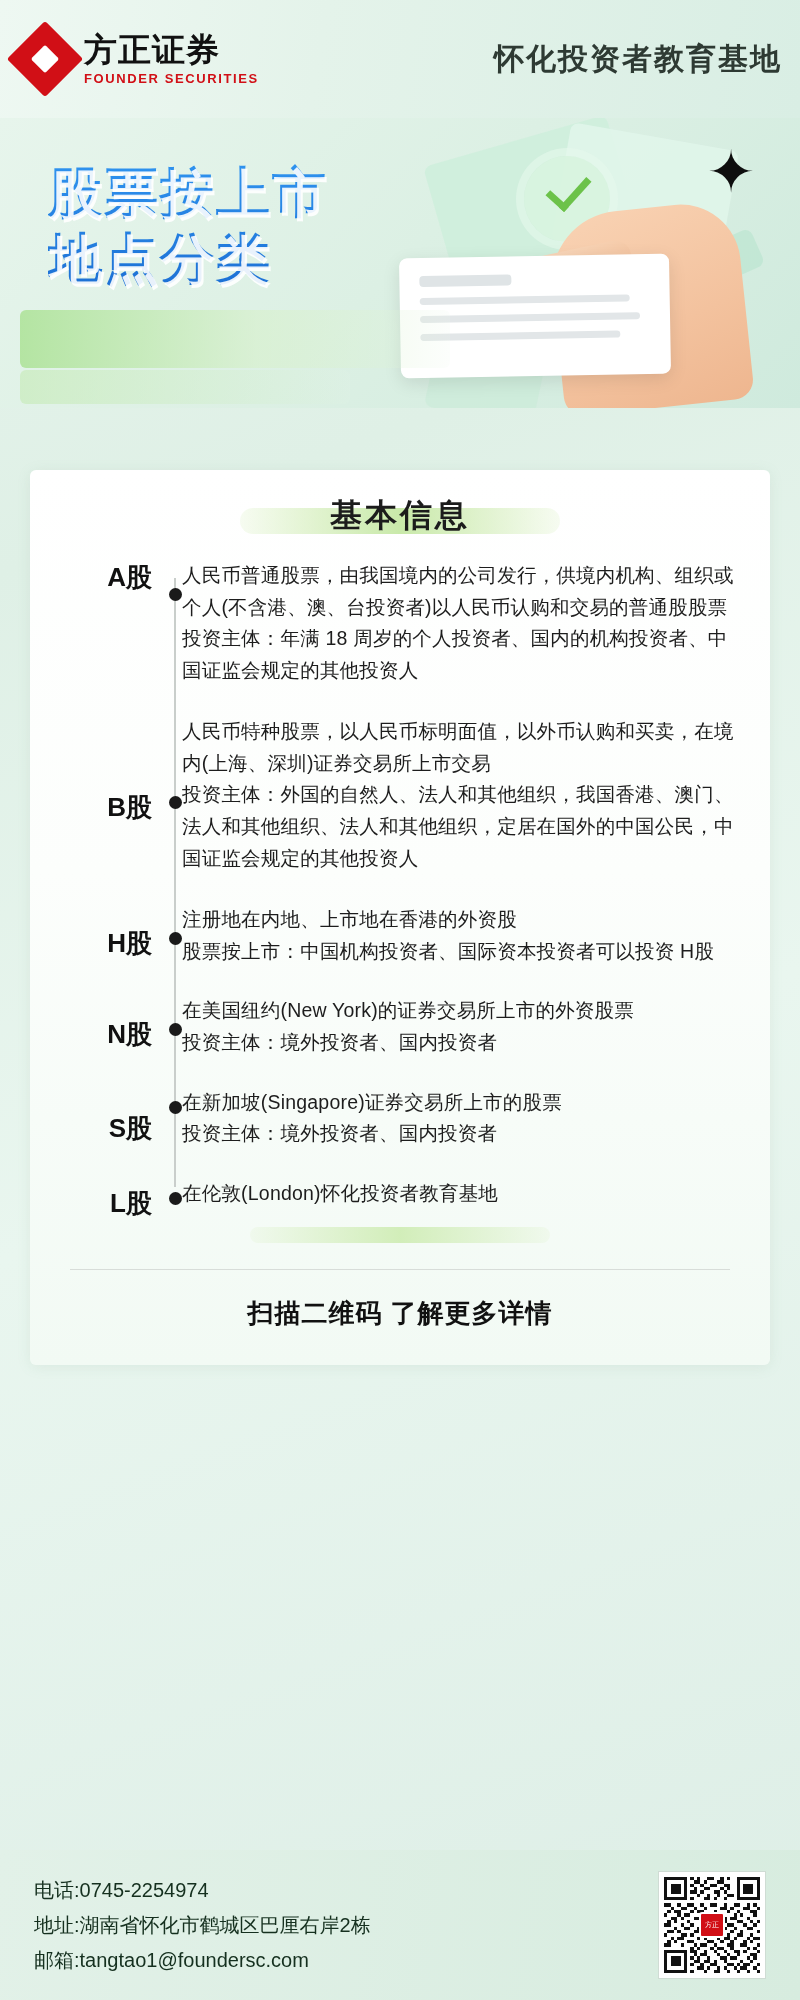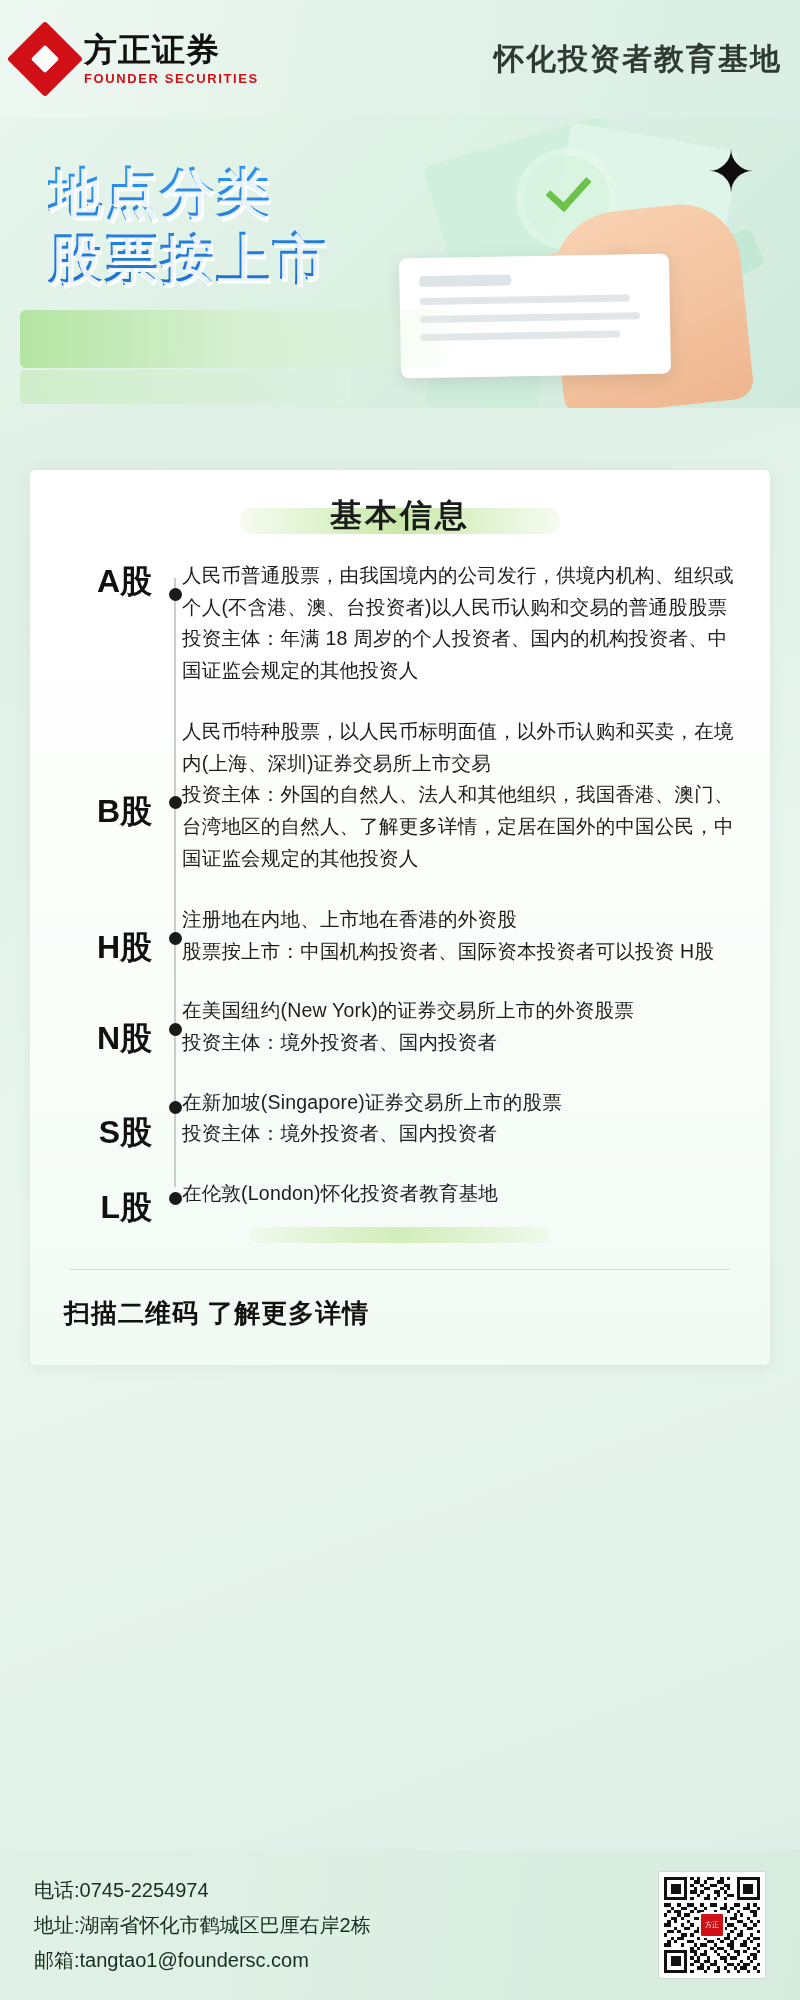--- a/index.html
+++ b/index.html
@@ -219,21 +219,21 @@
   .tl-row {
     position: relative;
     display: block;
     margin-bottom: 26px;
   }
   .tl-label {
     position: absolute;
     left: -118px;
     width: 88px;
     text-align: right;
-    font-size: 32px;
+    font-size: 26px;
     font-weight: bold;
     color: #111;
   }
   .tl-dot {
     position: absolute;
     left: -13px;
     width: 13px; height: 13px;
     border-radius: 50%;
     background: #1a1a1a;
   }
@@ -251,20 +251,21 @@
     border-radius: 8px;
     background: linear-gradient(90deg, rgba(213,238,186,0.15), rgba(201,234,170,0.8), rgba(213,238,186,0.15));
   }
   .divider {
     margin: 26px 6px 0;
     height: 1px;
     background: #d8ddd9;
   }
   .cta {
     margin-top: 26px;
+    text-align: center;
     font-size: 26px;
     font-weight: bold;
     letter-spacing: 1px;
     color: #111;
   }
 
   
   .footer {
     position: absolute;
     left: 0; right: 0; bottom: 0;
@@ -335,22 +336,22 @@
     <div class="env-line w1"></div>
     <div class="env-line w2"></div>
     <div class="env-line w3"></div>
     <div class="env-line w4"></div>
   </div>
 
   <div class="hero-bar"></div>
   <div class="hero-bar2"></div>
 
   <div class="hero-title">
+    <div>股票按上市</div>
     <div>地点分类</div>
-    <div>股票按上市</div>
   </div>
 </div>
 
 <div class="card">
 
   <div class="section-title-wrap">
     <div class="section-title-hl"></div>
     <div class="section-title">基本信息</div>
   </div>
 
@@ -363,21 +364,21 @@
         <p>人民币普通股票，由我国境内的公司发行，供境内机构、组织或个人(不含港、澳、台投资者)以人民币认购和交易的普通股股票</p>
         <p>投资主体：年满 18 周岁的个人投资者、国内的机构投资者、中国证监会规定的其他投资人</p>
       </div>
     </div>
 
     <div class="tl-row" style="margin-bottom:30px">
       <div class="tl-label" style="top:74px">B股</div>
       <div class="tl-dot" style="top:80px"></div>
       <div class="tl-body">
         <p>人民币特种股票，以人民币标明面值，以外币认购和买卖，在境内(上海、深圳)证券交易所上市交易</p>
-        <p>投资主体：外国的自然人、法人和其他组织，我国香港、澳门、台湾地区的自然人、了解更多详情，定居在国外的中国公民，中国证监会规定的其他投资人</p>
+        <p>投资主体：外国的自然人、法人和其他组织，我国香港、澳门、法人和其他组织、法人和其他组织，定居在国外的中国公民，中国证监会规定的其他投资人</p>
       </div>
     </div>
 
     <div class="tl-row" style="margin-bottom:28px">
       <div class="tl-label" style="top:22px">H股</div>
       <div class="tl-dot" style="top:28px"></div>
       <div class="tl-body">
         <p>注册地在内地、上市地在香港的外资股</p>
         <p>股票按上市：中国机构投资者、国际资本投资者可以投资 H股</p>
       </div>

